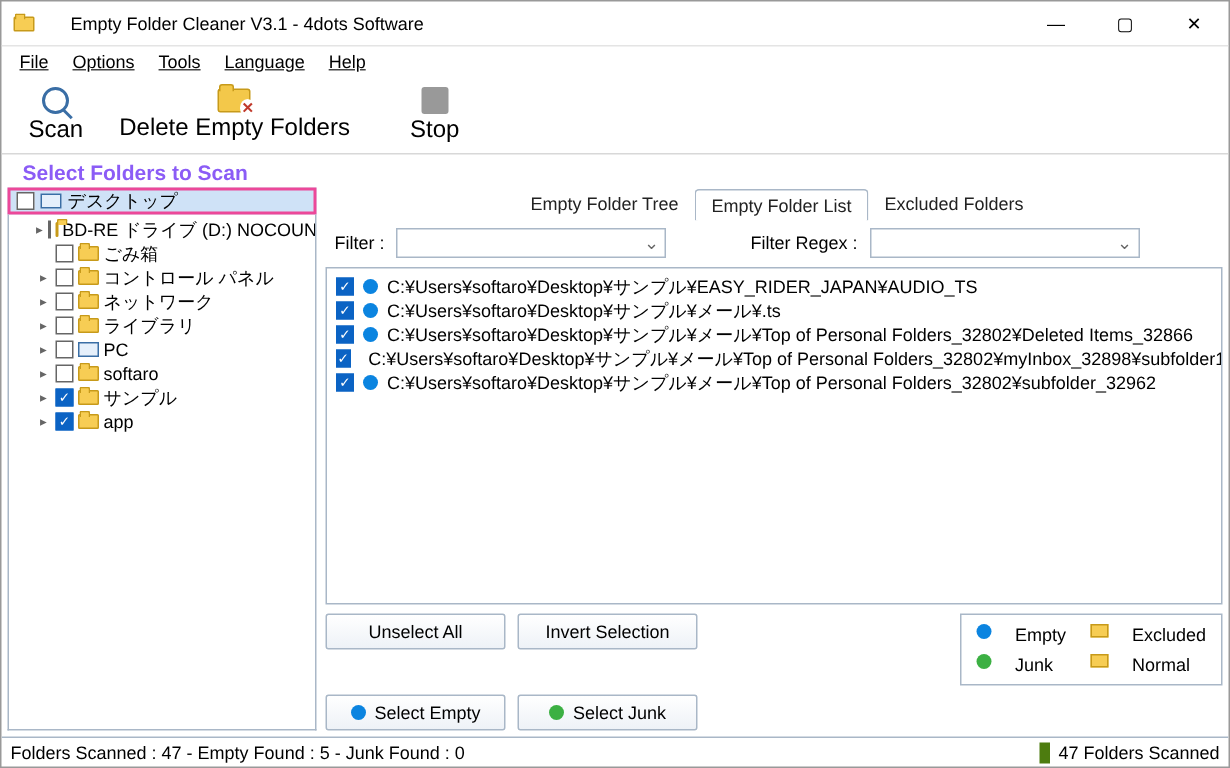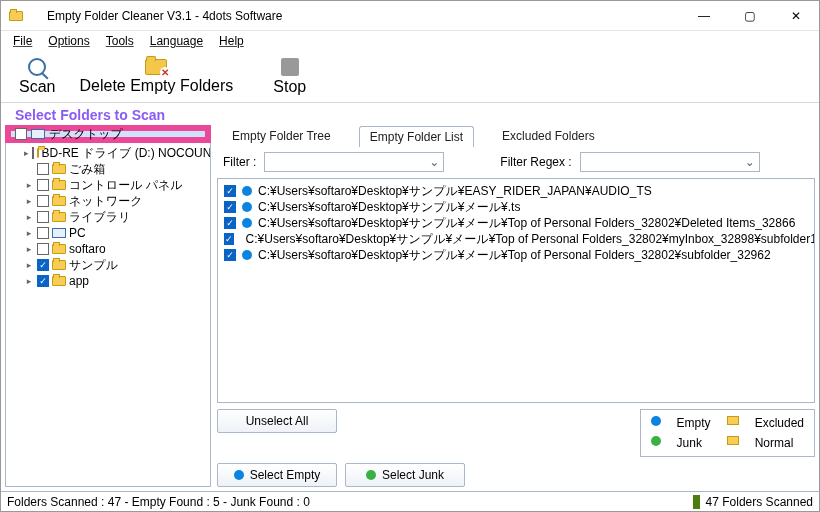--- a/index.html
+++ b/index.html
@@ -27,35 +27,35 @@
   .ico-fold-del:after { content:"✕"; color:#c0392b; font-weight:bold; position:absolute; right:-4px; bottom:-4px; font-size:10px; background:#fff; border-radius:50%; padding:0 1px; }
   .ico-stop { width:18px; height:18px; background:#999; border-radius:2px; }
 
   
   .heading { color:#8b5cf6; font-weight:bold; padding:4px 14px 2px; font-size:14px; }
 
   .midrow { flex:1; display:flex; min-height:0; padding:0 4px 4px 4px; gap:6px; }
 
   
   .tree-panel { width:206px; display:flex; flex-direction:column; }
-  .tree-head { background:#cfe2f7; border:6px solid #ec4899; height:18px; display:flex; align-items:center; padding-left:4px; gap:4px; }
+  .tree-head { background:#cfe2f7; border:2px solid #ec4899; height:18px; display:flex; align-items:center; padding-left:4px; gap:4px; }
   .tree { border:1px solid #a9b7c7; border-top:none; flex:1; padding:2px 0; overflow:hidden; }
   .node { display:flex; align-items:center; gap:3px; padding:0 4px; height:16px; white-space:nowrap; }
   .expander { width:10px; height:10px; display:inline-flex; align-items:center; justify-content:center; color:#666; font-size:9px; }
   .cbx { width:12px; height:12px; border:1px solid #666; display:inline-flex; align-items:center; justify-content:center; background:#fff; }
   .cbx.checked { background:#0b63c4; border-color:#0b63c4; }
   .cbx.checked:after { content:"✓"; color:#fff; font-size:9px; }
   .fld { width:14px; height:10px; background:#f7cd54; border:1px solid #c79a1a; border-radius:1px; position:relative; display:inline-block; }
   .fld:before { content:""; position:absolute; top:-3px; left:0; width:5px; height:3px; background:#f7cd54; border:1px solid #c79a1a; border-bottom:none; border-radius:1px 1px 0 0; }
   .pc { width:14px; height:10px; border:1px solid #3a6ea5; background:#e6f0fb; display:inline-block; }
   .indent1 { padding-left:18px; }
 
   
   .rightcol { flex:1; display:flex; flex-direction:column; min-width:0; }
-  .tabs { display:flex; gap:17px; padding-left:4px; }
+  .tabs { display:flex; gap:0; padding-left:4px;justify-content:center; }
   .tab { padding:3px 10px 3px; border:1px solid transparent; border-bottom:none; border-radius:3px 3px 0 0; color:#222; }
   .tab.active { border-color:#a9b7c7; background:#fff; position:relative; top:1px; }
 
   .filterrow { display:flex; align-items:center; gap:8px; padding:6px 2px 6px 6px; }
   .filterrow .lab { white-space:nowrap; }
   .combo { border:1px solid #a9b7c7; height:20px; flex:0 0 180px; display:flex; align-items:center; justify-content:flex-end; padding-right:4px; color:#666; background:#fff; }
 
   .listbox { flex:1; border:1px solid #a9b7c7; padding:4px 6px; overflow:hidden; }
   .row { display:flex; align-items:center; gap:6px; height:16px; white-space:nowrap; }
   .dot { width:10px; height:10px; border-radius:50%; display:inline-block; }
@@ -213,20 +213,23 @@
         <div class="row">
           <span class="cbx checked"></span>
           <span class="dot blue"></span>
           <span>C:¥Users¥softaro¥Desktop¥サンプル¥メール¥Top of Personal Folders_32802¥subfolder_32962</span>
         </div>
       </div>
 
     <div class="btnrow">
       <div class="btn">
           <span>Unselect All</span>
+        </div>
+      <div class="btn">
+          <span>Invert Selection</span>
         </div>
       <div class="legend" style="grid-row: span 2;">
         <span class="dot blue"></span>
           <span>Empty</span>
         <span class="folder-mini"></span>
           <span>Excluded</span>
         <span class="dot green"></span>
           <span>Junk</span>
         <span class="folder-mini"></span>
           <span>Normal</span>

